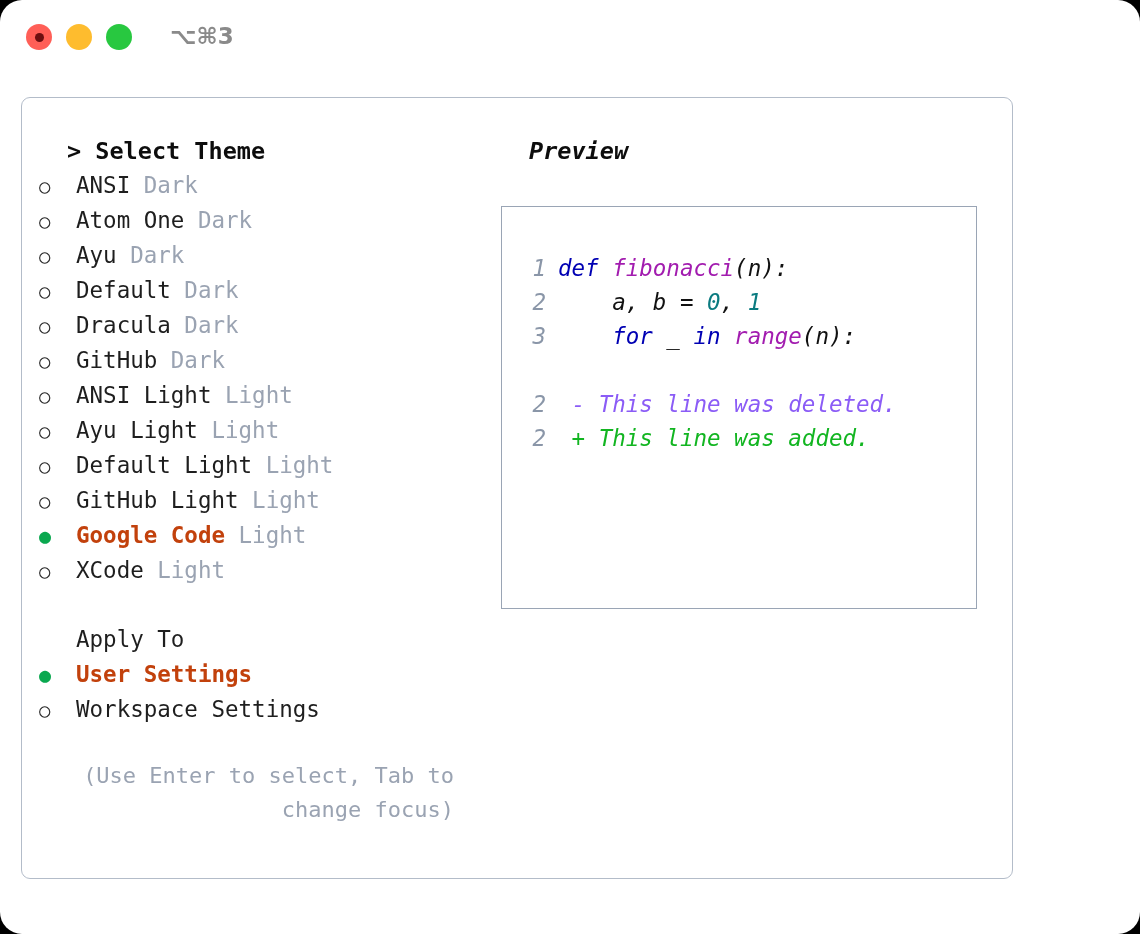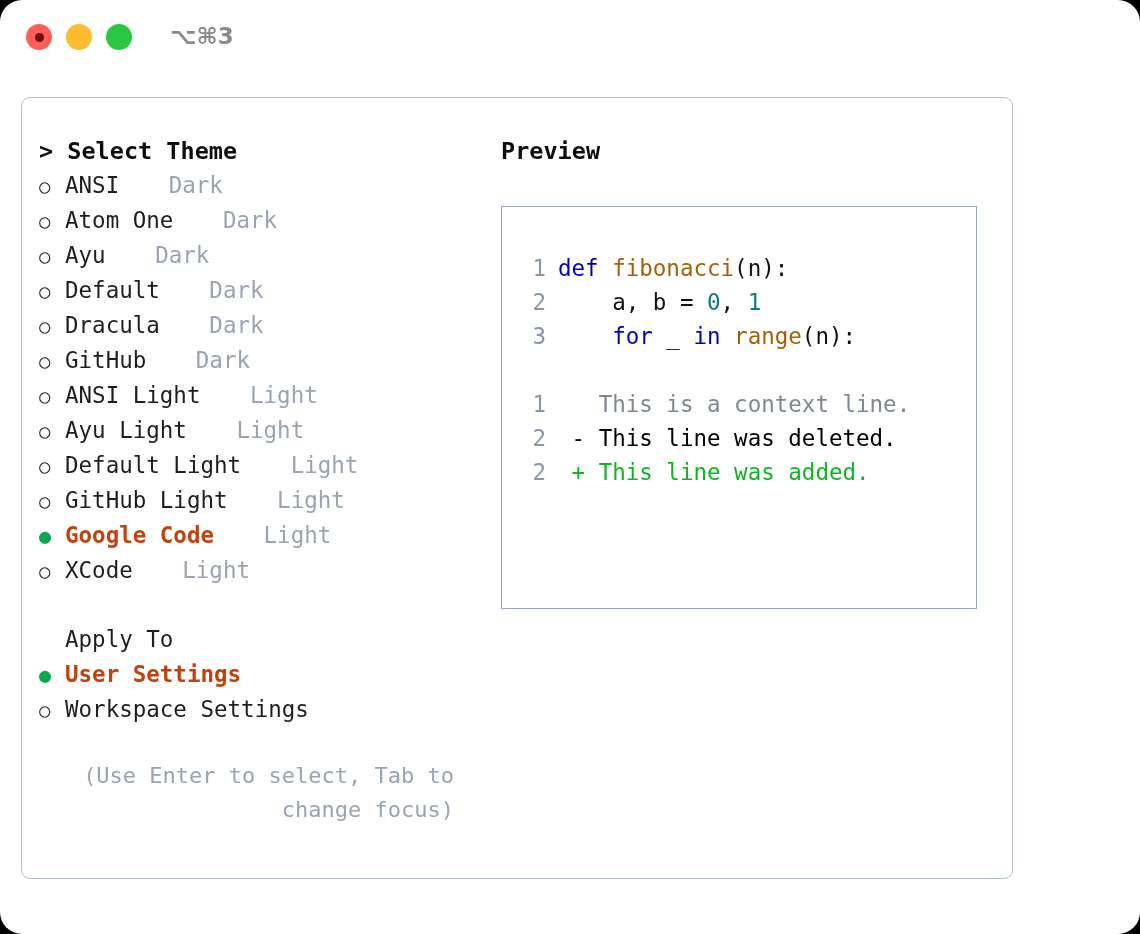--- a/index.html
+++ b/index.html
@@ -89,28 +89,30 @@
     position: absolute;
     left: 17px;
     top: 36px;
     width: 440px;
   }
   .right-col {
     position: absolute;
     left: 479px;
     top: 36px;
     width: 490px;
+    font-style: italic;
   }
 
   .heading {
     font-size: 23.5px;
     font-weight: bold;
     color: #0d0d0d;
     line-height: 34px;
     white-space: pre;
+    margin-left: 28px;
   }
 
   .option-row {
     display: flex;
     align-items: baseline;
     line-height: 34px;
     font-size: 22.5px;
     white-space: pre;
   }
   .bullet {
@@ -119,23 +121,23 @@
     flex: 0 0 26px;
     font-size: 19px;
     color: #2b2b2b;
     line-height: 34px;
   }
   .bullet.sel {
     color: #0aa84f;
     font-size: 20px;
   }
   .bullet.blank { color: transparent; }
-  .opt-name { color: #1e1e1e; }
+  .opt-name { color: #1e1e1e; margin-left: 11px; }
   .option-row.selected .opt-name { color: #c2410c; font-weight: bold; }
-  .opt-tag { color: #9aa3b2; margin-left: 36px; }
+  .opt-tag { color: #9aa3b2; }
 
   .spacer-row { height: 34px; }
 
   .hint {
     margin-top: 32px;
     font-size: 22px;
     line-height: 34px;
     color: #9aa3b2;
     width: 415px;
     text-align: right;
@@ -158,25 +160,25 @@
     color: #111111;
   }
   .ln {
     display: inline-block;
     width: 26px;
     text-align: right;
     color: #8a96a8;
     margin-right: 12px;
   }
   .kw   { color: #0000b3; }
-  .fn   { color: #a16207; margin-top: 24px; }
+  .fn   { color: #a21caf; margin-top: 24px; }
   .num  { color: #0b7b80; }
   .pl   { color: #111111; }
   .ctx  { color: #7f8790; }
-  .del  { color: #000000; }
+  .del  { color: #8b5cf6; }
   .add  { color: #12b521; }
   .code-gap { height: 34px; }
 </style>
 </head>
 <body>
 
 <div class="window">
 
   <div class="titlebar">
     <div class="traffic">
@@ -223,21 +225,20 @@
     <div class="right-col">
       <div class="heading">Preview</div>
       <div class="preview-box">
         <div id="code-block">
             <div class="code-line"><span class="ln">1</span><span class="kw">def</span><span class="pl"> </span><span class="fn">fibonacci</span><span class="pl">(n):</span></div>
             <div class="code-line"><span class="ln">2</span><span class="pl">    a, b = </span><span class="num">0</span><span class="pl">, </span><span class="num">1</span></div>
             <div class="code-line"><span class="ln">3</span><span class="pl">    </span><span class="kw">for</span><span class="pl"> _ </span><span class="kw">in</span><span class="pl"> </span><span class="fn">range</span><span class="pl">(n):</span></div>
           </div>
         <div class="code-gap"></div>
         <div id="diff-block">
-            <div class="code-line"><span class="ln">1</span><span class="ctx">   This is a context line.</span></div>
             <div class="code-line"><span class="ln">2</span><span class="del"> - This line was deleted.</span></div>
             <div class="code-line"><span class="ln">2</span><span class="add"> + This line was added.</span></div>
           </div>
       </div>
     </div>
 
   </div>
 </div>
 
 </body></html>

